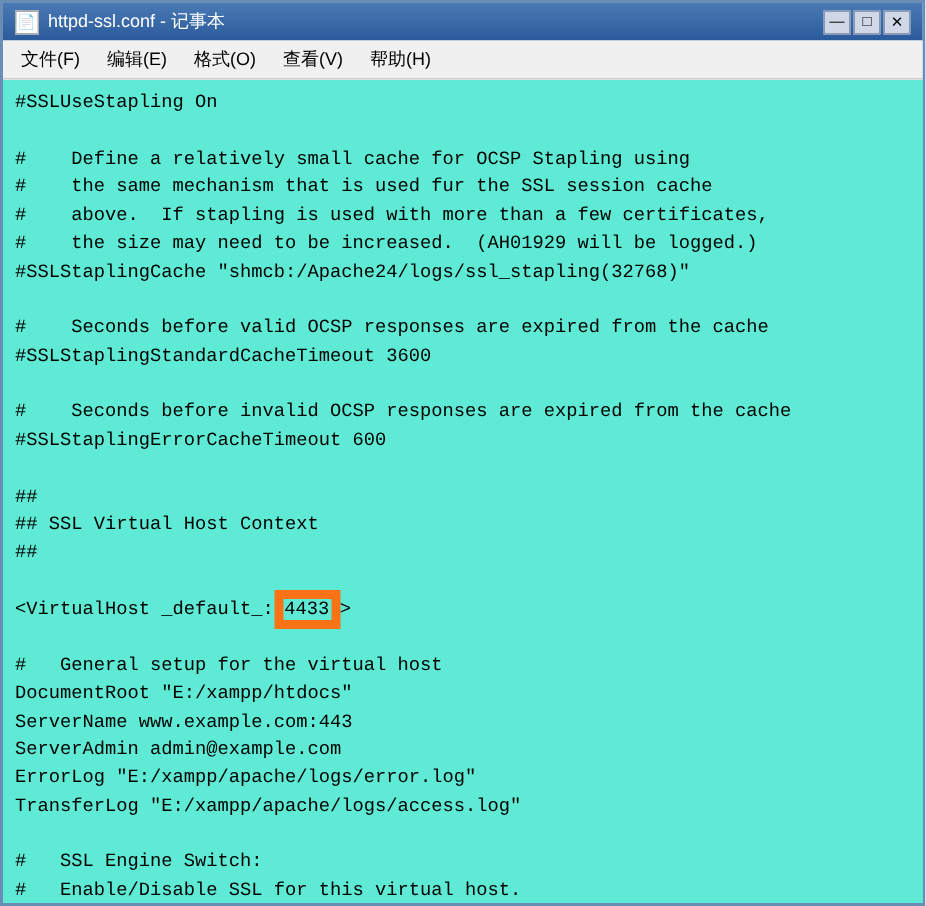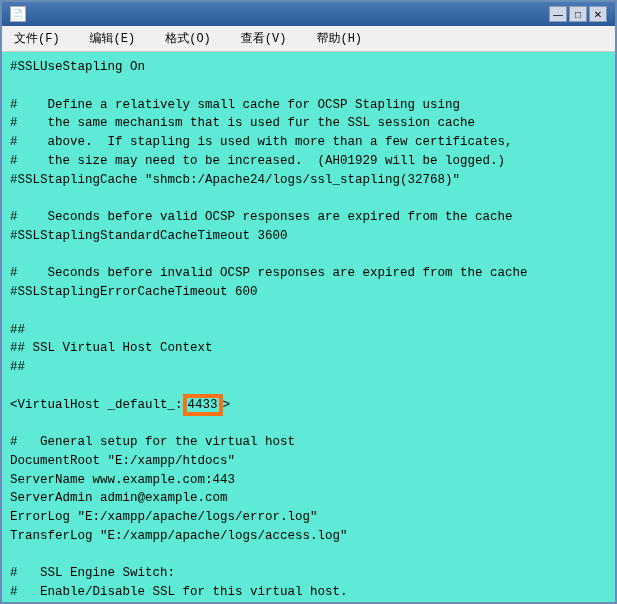--- a/index.html
+++ b/index.html
@@ -70,22 +70,22 @@
       align-items: center;
       justify-content: center;
       color: #000;
     }
 
     .menu-bar {
       background: #f0f0f0;
       border-bottom: 1px solid #ccc;
       padding: 2px 4px;
       display: flex;
-      gap: 14px;
-      font-family: Liberation Mono, monospace;
+      gap: 2px;
+      font-family: Liberation Sans, sans-serif;
       font-size: 12px;
     }
 
     .menu-item {
       padding: 2px 8px;
       cursor: pointer;
       color: #000;
     }
 
     .content-area {
@@ -98,32 +98,33 @@
     .code-content {
       font-family: 'Courier New', Courier, monospace;
       font-size: 12.5px;
       line-height: 1.5;
       color: #000000;
       white-space: pre;
     }
 
     .highlight-box {
       display: inline;
-      border: 4px solid #f97316;
+      border: 6px solid #f97316;
       padding: 0 1px;
       background: transparent;
     }
   </style>
 </head>
 <body>
 
 <div class="window">
   <div class="title-bar">
     <div class="title-bar-left">
       <div class="title-icon">📄</div>
+      <span>httpd-ssl.conf - 记事本</span>
     </div>
     <div class="title-bar-buttons">
       <div class="title-btn">—</div>
       <div class="title-btn">□</div>
       <div class="title-btn">✕</div>
     </div>
   </div>
 
   <div class="menu-bar">
     <div class="menu-item">文件(F)</div>

